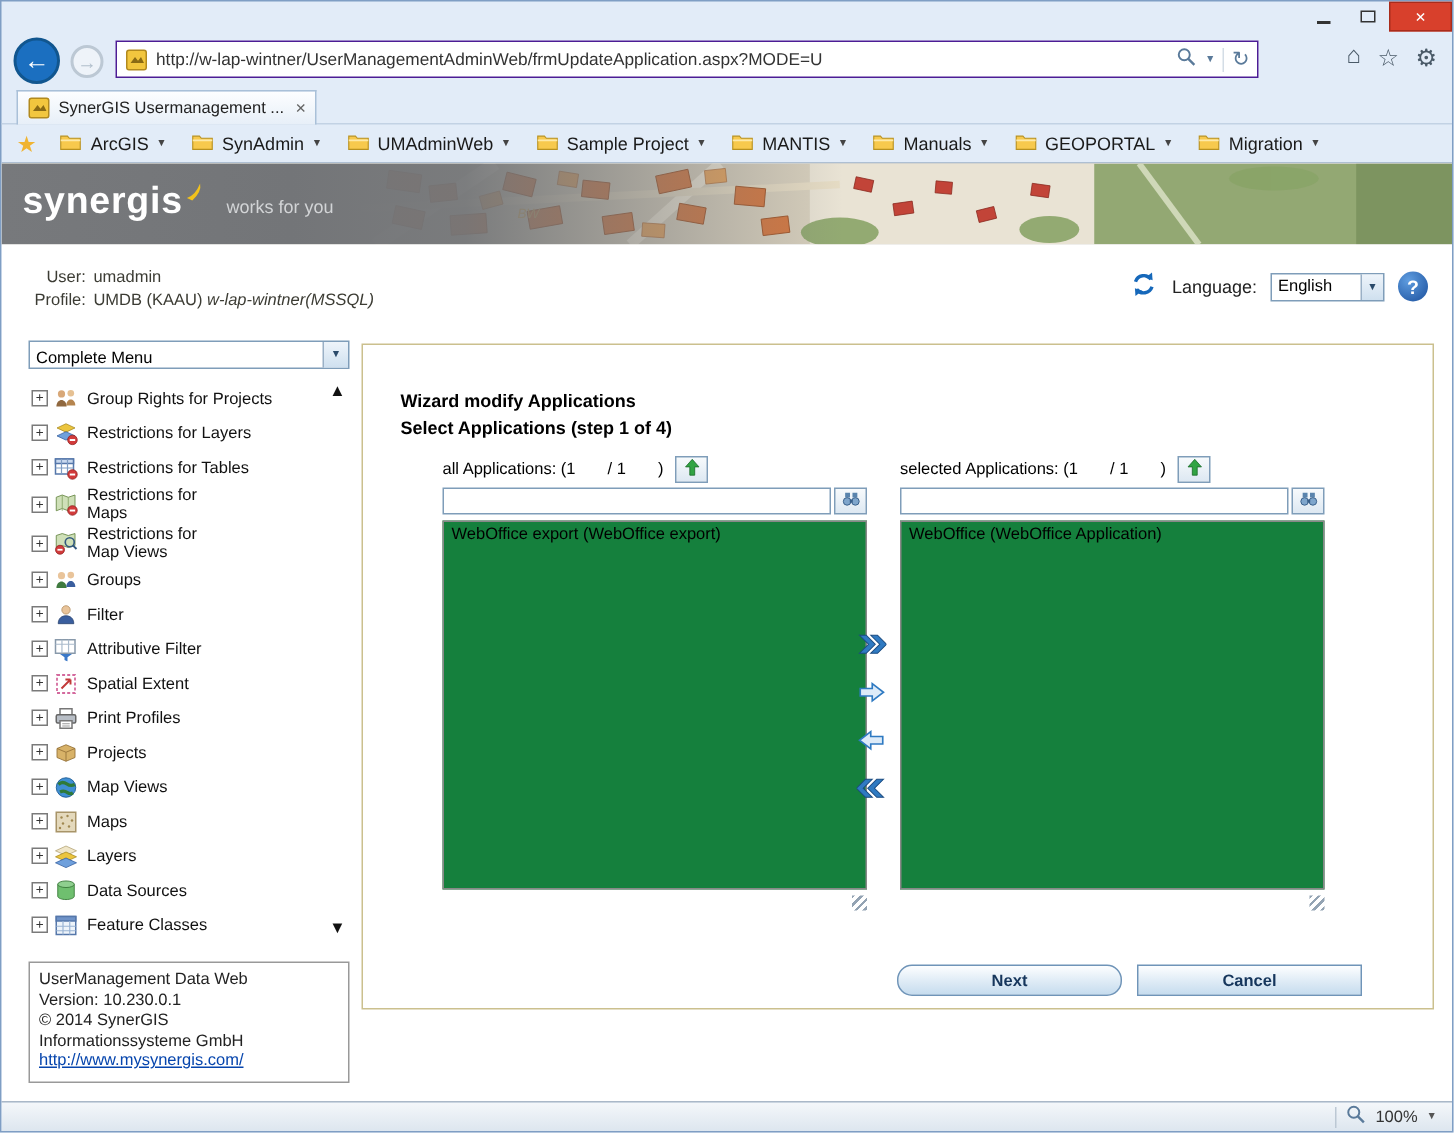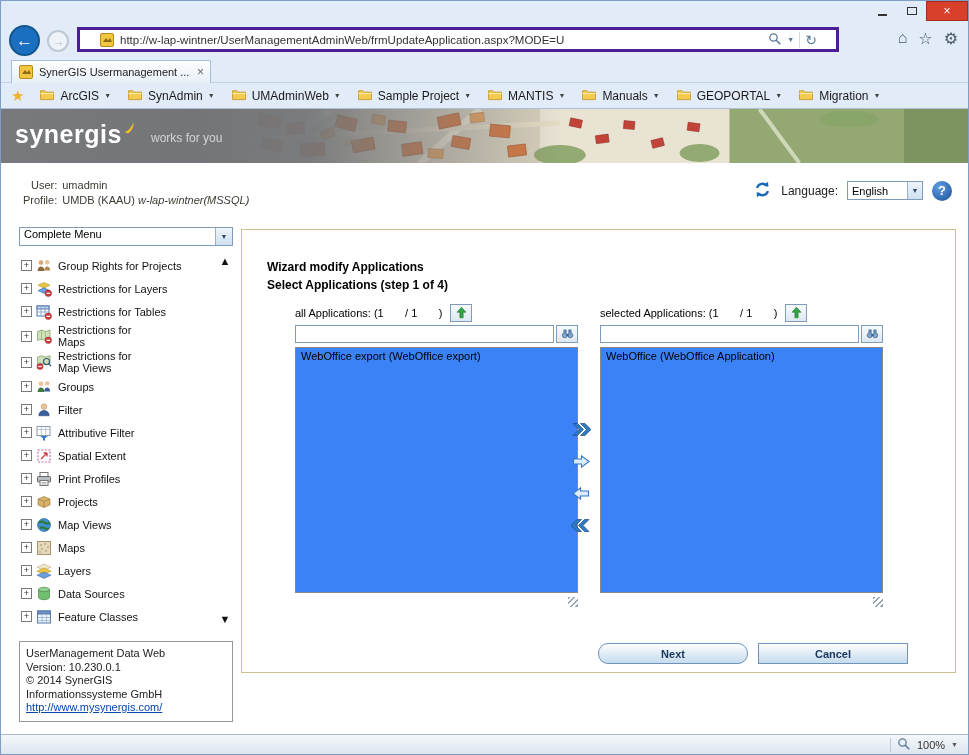--- a/index.html
+++ b/index.html
@@ -13,21 +13,21 @@
   .win-btn { width:29px; height:20px; display:flex; align-items:center; justify-content:center; color:#333; cursor:pointer; }
   .min-glyph { width:9px; height:2px; background:#333; margin-top:7px; }
   .max-glyph { width:10px; height:8px; border:1px solid #333; }
   .win-btn.close { width:42px; background:#d8402c; border:1px solid #a82c1c; color:#fff; font-size:12px; }
 
   
   .navrow { position:absolute; top:22px; left:0; right:0; height:36px; }
   .nav-btn { position:absolute; border-radius:50%; display:flex; align-items:center; justify-content:center; cursor:pointer; }
   .nav-btn.back { left:8px; top:2px; width:31px; height:31px; background:#1b6fc0; border:2px solid #11568f; color:#fff; font-size:17px; }
   .nav-btn.fwd { left:46px; top:7px; width:22px; height:22px; background:#eef3f9; border:2px solid #bcc8d4; color:#b2bfcc; font-size:13px; }
-  .addressbar { position:absolute; left:76px; top:4px; width:762px; height:25px; background:#fff; border:3px solid #4c1d95; display:flex; align-items:center; padding:0 19px; gap:5px; }
+  .addressbar { position:absolute; left:76px; top:4px; width:762px; height:25px; background:#fff; border:1px solid #4c1d95; display:flex; align-items:center; padding:0 5px; gap:5px; }
   .favicon { width:16px; height:16px; flex:none; }
   .favicon svg { width:16px; height:16px; }
   .url { flex:1; font-size:11.5px; color:#333; white-space:nowrap; overflow:hidden; }
   .abar-icon svg { width:14px; height:14px; }
   .abar-caret { font-size:7px; color:#5a7a9a; }
   .abar-sep { width:1px; height:16px; background:#d4dde6; }
   .abar-refresh { font-size:14px; color:#5a7a9a; cursor:pointer; }
   .top-icons { position:absolute; right:10px; top:6px; display:flex; gap:11px; font-size:16px; color:#4a5a68; }
   .top-icons .ti { cursor:pointer; }
 
@@ -64,21 +64,21 @@
   .lang-controls { position:absolute; right:16px; top:17px; display:flex; align-items:center; gap:9px; }
   .sync { cursor:pointer; }
   .sync svg { width:19px; height:19px; }
   .lang-label { font-size:12px; color:#222; }
   .select { width:76px; height:19px; border:1px solid #7f9db9; background:#fff; display:flex; align-items:center; cursor:pointer; }
   .select-text { flex:1; padding-left:4px; }
   .select-caret { width:15px; height:17px; background:linear-gradient(#eef4fa,#cfe0ef); border-left:1px solid #9ab0c6; display:flex; align-items:center; justify-content:center; font-size:7px; color:#2a4a6a; }
   .help { width:20px; height:20px; border-radius:50%; background:radial-gradient(circle at 35% 30%,#5f9de0,#1a4f9c); color:#fff; font-weight:bold; font-size:13px; display:flex; align-items:center; justify-content:center; cursor:pointer; }
 
   
-  .menu-select { position:absolute; left:18px; top:64px; width:214px; height:19px; border:1px solid #7f9db9; background:#fff; display:flex; align-items:flex-start; cursor:pointer; }
+  .menu-select { position:absolute; left:18px; top:64px; width:214px; height:19px; border:1px solid #7f9db9; background:#fff; display:flex; align-items:flex-end; cursor:pointer; }
   .ms-text { flex:1; padding-left:4px; }
   .ms-btn { width:17px; height:17px; background:linear-gradient(#eef4fa,#cfe0ef); border-left:1px solid #9ab0c6; display:flex; align-items:center; justify-content:center; font-size:7px; color:#2a4a6a; }
 
   .tree-panel { position:absolute; left:18px; top:90px; width:214px; height:376px; background:#fff; }
   .tree-items { position:absolute; left:0; top:1px; right:17px; bottom:0; overflow:hidden; }
   .tree-item { display:flex; align-items:center; gap:4px; min-height:23px; padding:1px 0 1px 2px; cursor:pointer; }
   .expand-box { width:11px; height:11px; border:1px solid #7a7a7a; background:#fff; font-size:9px; line-height:9px; text-align:center; color:#333; flex:none; cursor:pointer; }
   .tree-icon { width:18px; height:16px; flex:none; display:inline-flex; }
   .tree-icon svg { width:16px; height:16px; }
   .tree-label { font-size:11px; color:#111; white-space:pre-line; line-height:12px; }
@@ -95,21 +95,21 @@
 
   .col { position:absolute; top:74px; width:283px; }
   .col-left { left:25px;margin-left:28px; }
   .col-right { left:358px; }
   .col-head { display:flex; align-items:center; gap:8px; height:18px; margin-bottom:3px; }
   .col-label { font-size:11px; color:#000; white-space:pre; }
   .mini-btn { width:22px; height:18px; border:1px solid #7f9db9; background:linear-gradient(#f7fafc,#dde8f2); display:inline-flex; align-items:center; justify-content:center; cursor:pointer; flex:none; }
   .mini-btn svg { width:13px; height:13px; }
   .search-row { display:flex; gap:2px; margin-bottom:4px; }
   .search-input { flex:1; height:18px; border:1px solid #7f9db9; font:11px "Liberation Sans","DejaVu Sans",sans-serif; padding:0 3px; }
-  .listbox { height:246px; border:1px solid #888; background:#3b82f6; overflow:auto; font-size:11px; }
+  .listbox { height:246px; border:1px solid #888; background:#15803d; overflow:auto; font-size:11px; }
   .lb-item { padding:2px 5px; cursor:default; }
   .grip { position:absolute; right:0; top:293px; width:10px; height:10px; background:repeating-linear-gradient(135deg,#93a3b3 0 1.5px,transparent 1.5px 4px); cursor:nwse-resize; }
 
   .transfer { position:absolute; left:327px; top:190px; display:flex; flex-direction:column; gap:11px; }
   .tr-btn { width:24px; height:21px; display:flex; align-items:center; justify-content:center; cursor:pointer; }
   .tr-btn svg { width:20px; height:17px; }
 
   .wz-btn { position:absolute; top:413px; width:150px; height:21px; border:1px solid #6f94b8; background:linear-gradient(#fdfeff,#e3eef7 45%,#c6dcee); font:bold 11px "Liberation Sans","DejaVu Sans",sans-serif; color:#16365c; cursor:pointer; }
   .wz-btn.next { left:356px;border-radius:10px; }
   .wz-btn.cancel { left:516px; }

